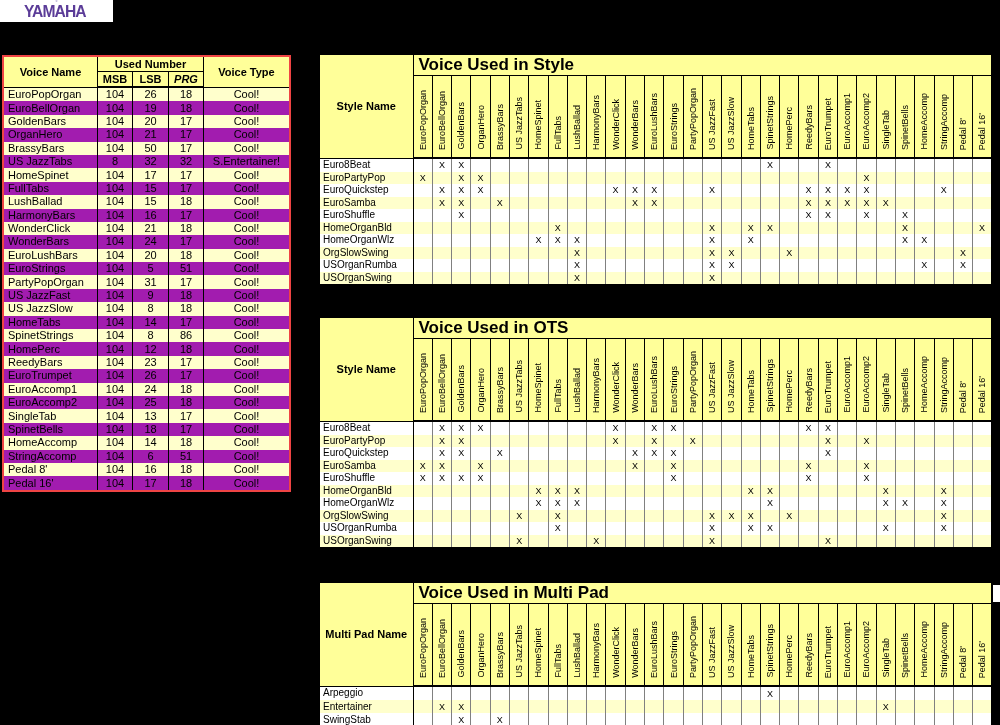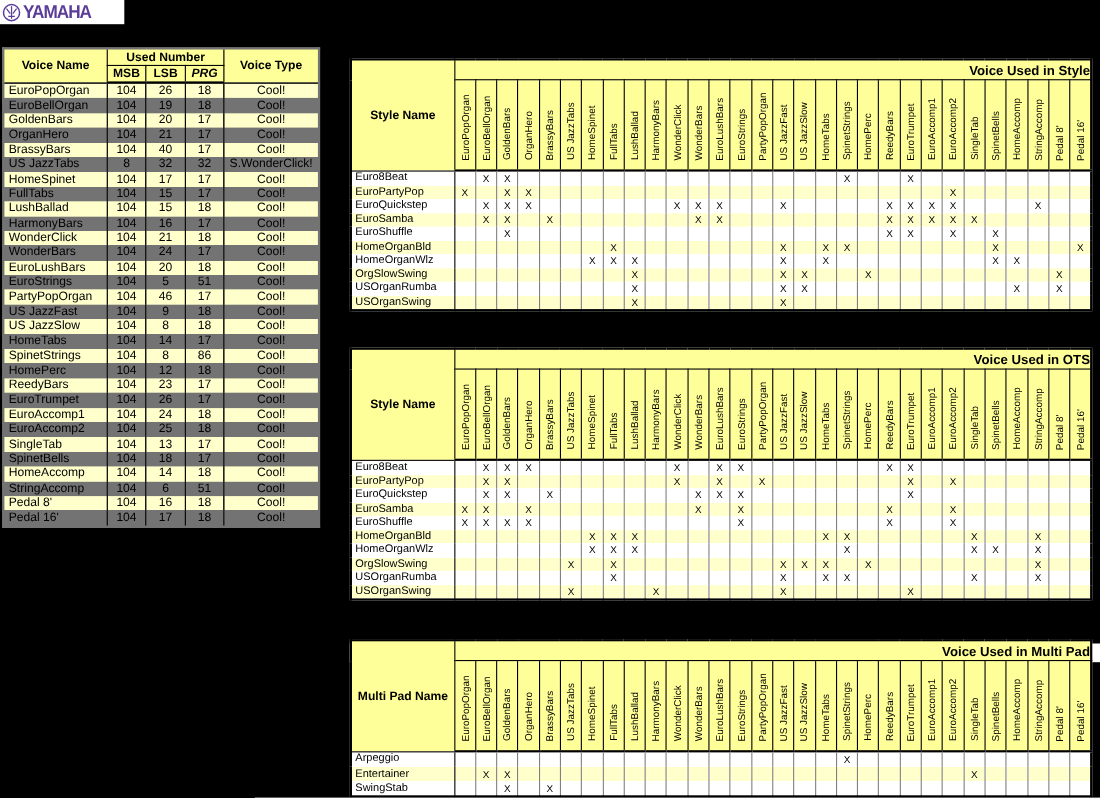--- a/index.html
+++ b/index.html
@@ -1,42 +1,42 @@
 <!DOCTYPE html>
 <html style="--purple: #5b3c98; --hdr-yellow: #FFFF99; --row-yellow: #FFFFCC;"><head>
 <meta charset="utf-8">
 <style>
   html,body{margin:0;padding:0;}
   body{font-family:"Liberation Sans", sans-serif;}
   .page{position:relative;width:1000px;height:725px;background:#000;overflow:hidden;}
 
   
-  .logo-box{position:absolute;left:0;top:0;width:113px;height:22px;background:#fff;display:flex;align-items:center;padding-left:2px;box-sizing:border-box;}
+  .logo-box{position:absolute;left:0;top:0;width:113px;height:22px;background:#fff;display:flex;align-items:center;padding-left:2px;box-sizing:border-box;flex-direction:column;}
   .logo-box svg{display:block;margin-right:2px;}
   .brand{color:var(--purple,#5b3c98);font-weight:bold;font-size:17px;letter-spacing:-1px;transform:scaleX(.92);transform-origin:left center;display:inline-block;}
 
   
   table{border-collapse:collapse;border-spacing:0;}
-  .voice-table{position:absolute;left:2px;top:43px;background:#737373;border:2px solid #737373;table-layout:fixed;}
+  .voice-table{position:absolute;left:2px;top:55px;background:#a21caf;border:2px solid #ef4444;table-layout:fixed;}
   .voice-table th{background:var(--hdr-yellow,#FFFF99);border:1px solid #000;font-size:11px;font-weight:bold;height:14px;padding:0;text-align:center;}
   .voice-table thead tr:last-child th{border-bottom:2px solid #000;}
   .voice-table td{font-size:11px;height:13.4px;line-height:13px;padding:0;border-left:1px solid #000;border-right:1px solid #000;white-space:nowrap;overflow:hidden;}
   .voice-table td.nm{text-align:left;padding-left:4px;}
   .voice-table td.num,.voice-table td.tp{text-align:center;}
   .voice-table tr.alt{background:var(--row-yellow,#FFFFCC);}
   .w-name{width:93px;} .w-msb{width:34px;} .w-lsb{width:35px;} .w-prg{width:34px;font-style:italic;} .w-type{width:85px;}
 
   
   .strip{position:absolute;left:318px;width:682px;height:17px;background:#fff;box-sizing:border-box;
          font-size:12px;font-weight:bold;line-height:17px;padding-left:5px;color:#000;}
 
   
   .matrix{position:absolute;left:318px;background:#fff;border:2px solid #000;table-layout:fixed;}
   .matrix th{background:var(--hdr-yellow,#FFFF99);border:1px solid #000;padding:0;}
-  .matrix th.span-head{font-size:12px;font-weight:bold;text-align:right;padding-left:23px;height:17px;}
+  .matrix th.span-head{font-size:17px;font-weight:bold;text-align:left;padding-left:5px;height:17px;}
   .matrix th.row-head{font-size:11px;font-weight:bold;text-align:center;}
   .matrix tr.rot-row th{height:78px;vertical-align:bottom;border-bottom:2px solid #000;text-align:center;padding-bottom:3px;}
   .matrix th.rot span{writing-mode:vertical-rl;transform:rotate(180deg);display:inline-block;font-size:9px;font-weight:normal;line-height:normal;white-space:nowrap;}
   .matrix td{height:12.5px;line-height:12px;padding:0;overflow:hidden;white-space:nowrap;}
   .matrix td.row-label{font-size:10px;text-align:left;padding-left:3px;border-right:1px solid #000;}
   .matrix td.mark{font-size:9px;text-align:center;border-left:1px solid #808080;border-right:1px solid #808080;}
   .matrix tr.alt{background:var(--row-yellow,#FFFFCC);}
   .matrix.mp td{height:13px;}
 </style>
 </head>
@@ -90,30 +90,30 @@
         <tr>
           <td class="nm">OrganHero</td>
           <td class="num">104</td>
           <td class="num">21</td>
           <td class="num">17</td>
           <td class="tp">Cool!</td>
         </tr>
         <tr class="alt">
           <td class="nm">BrassyBars</td>
           <td class="num">104</td>
-          <td class="num">40</td>
+          <td class="num">50</td>
           <td class="num">17</td>
           <td class="tp">Cool!</td>
         </tr>
         <tr>
           <td class="nm">US JazzTabs</td>
           <td class="num">8</td>
           <td class="num">32</td>
           <td class="num">32</td>
-          <td class="tp">S.WonderClick!</td>
+          <td class="tp">S.Entertainer!</td>
         </tr>
         <tr class="alt">
           <td class="nm">HomeSpinet</td>
           <td class="num">104</td>
           <td class="num">17</td>
           <td class="num">17</td>
           <td class="tp">Cool!</td>
         </tr>
         <tr>
           <td class="nm">FullTabs</td>
@@ -160,21 +160,21 @@
         <tr>
           <td class="nm">EuroStrings</td>
           <td class="num">104</td>
           <td class="num">5</td>
           <td class="num">51</td>
           <td class="tp">Cool!</td>
         </tr>
         <tr class="alt">
           <td class="nm">PartyPopOrgan</td>
           <td class="num">104</td>
-          <td class="num">46</td>
+          <td class="num">31</td>
           <td class="num">17</td>
           <td class="tp">Cool!</td>
         </tr>
         <tr>
           <td class="nm">US JazzFast</td>
           <td class="num">104</td>
           <td class="num">9</td>
           <td class="num">18</td>
           <td class="tp">Cool!</td>
         </tr>

